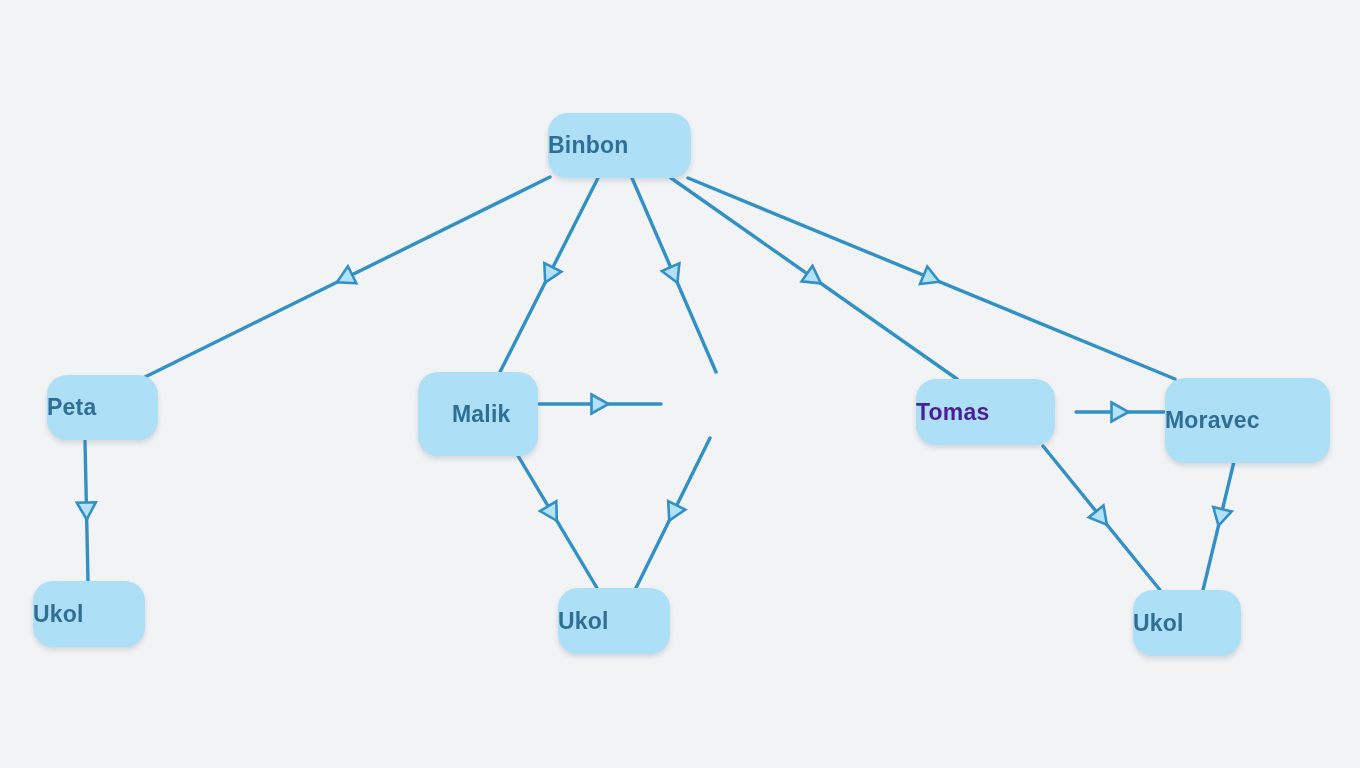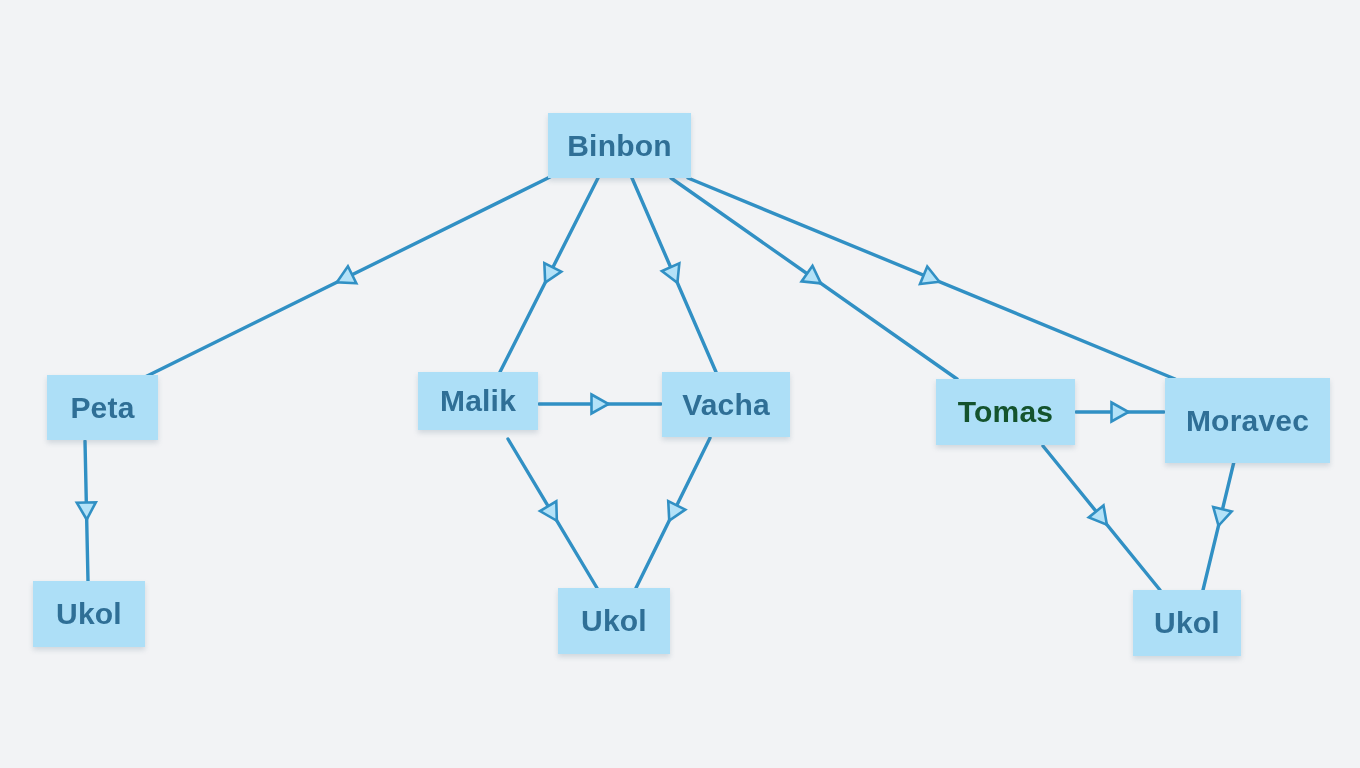--- a/index.html
+++ b/index.html
@@ -23,28 +23,27 @@
     left: 0;
     top: 0;
     width: 1360px;
     height: 768px;
     pointer-events: none;
   }
   .node {
     position: absolute;
     display: flex;
     align-items: center;
-    justify-content: center;
     box-sizing: border-box;
     background: #addff7;
-    border-radius: 0;
+    border-radius: 20px;
     color: #2f6f96;
     font-family: "Liberation Sans", sans-serif;
     font-weight: bold;
-    font-size: 30px;
+    font-size: 23px;
     letter-spacing: 0.2px;
     box-shadow: 0 3px 5px rgba(90,120,140,0.22);
     user-select: none;
   }
 </style>
 </head>
 <body>
 
 <div id="canvas">
   <svg id="edge-layer" viewBox="0 0 1360 768" width="1360" height="768">
@@ -99,30 +98,27 @@
     </svg>
 <div class="node" style="left: 548px; top: 113px; width: 143px; height: 65px; background: rgb(173, 223, 247); color: rgb(47, 111, 150);">
       <span>Binbon</span>
     </div>
     <div class="node" style="left: 27px; top: 375px; width: 111px; height: 65px; background: rgb(173, 223, 247); color: rgb(47, 111, 150); margin-left: 20px;">
       <span>Peta</span>
     </div>
     <div class="node" style="left: 33px; top: 581px; width: 112px; height: 66px; background: rgb(173, 223, 247); color: rgb(47, 111, 150);">
       <span>Ukol</span>
     </div>
-    <div class="node" style="left: 418px; top: 372px; width: 120px; height: 58px; background: rgb(173, 223, 247); color: rgb(47, 111, 150);">
+    <div class="node" style="left: 418px; top: 372px; width: 120px; height: 84px; background: rgb(173, 223, 247); color: rgb(47, 111, 150); padding-left: 34px;">
       <span>Malik</span>
-    </div>
-    <div class="node" style="left: 662px; top: 372px; width: 128px; height: 65px; background: rgb(173, 223, 247); color: rgb(47, 111, 150);">
-      <span>Vacha</span>
     </div>
     <div class="node" style="left: 558px; top: 588px; width: 112px; height: 66px; background: rgb(173, 223, 247); color: rgb(47, 111, 150);">
       <span>Ukol</span>
     </div>
-    <div class="node" style="left: 936px; top: 379px; width: 139px; height: 66px; background: rgb(173, 223, 247); color: #14532d;">
+    <div class="node" style="left: 916px; top: 379px; width: 139px; height: 66px; background: rgb(173, 223, 247); color: #4c1d95;">
       <span>Tomas</span>
     </div>
     <div class="node" style="left: 1165px; top: 378px; width: 165px; height: 85px; background: rgb(173, 223, 247); color: rgb(47, 111, 150);">
       <span>Moravec</span>
     </div>
     <div class="node" style="left: 1133px; top: 590px; width: 108px; height: 66px; background: rgb(173, 223, 247); color: rgb(47, 111, 150);">
       <span>Ukol</span>
     </div>
   </div>
 

